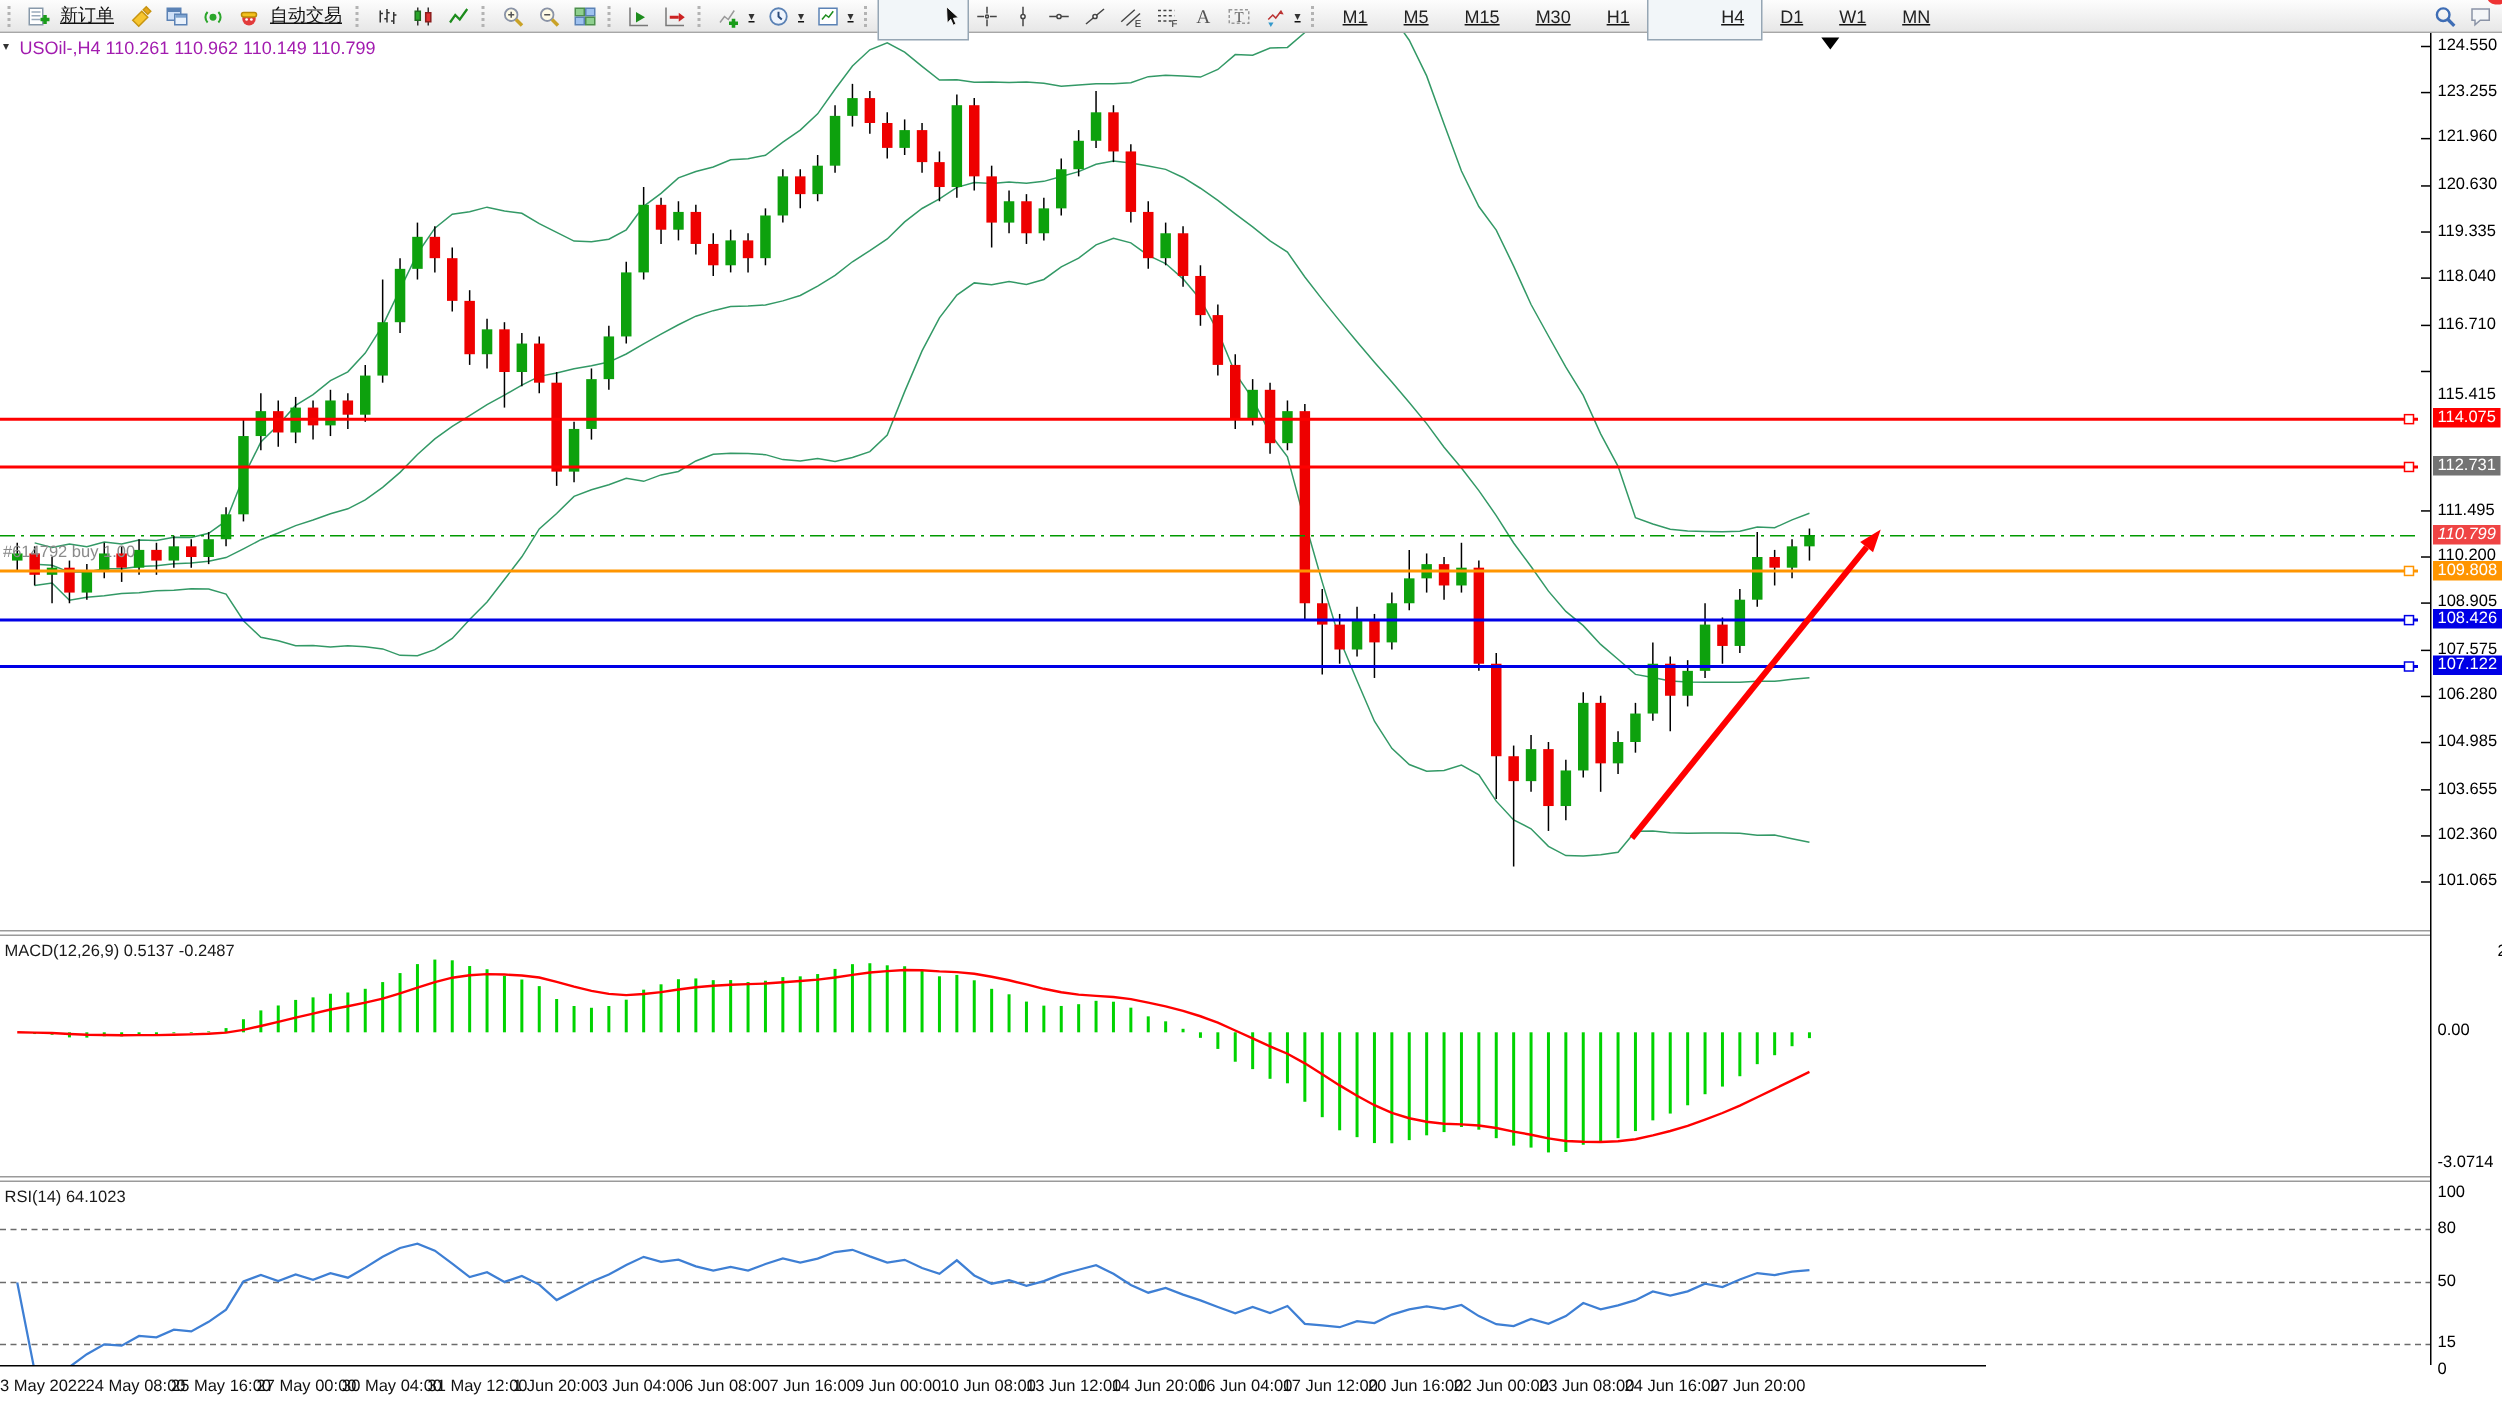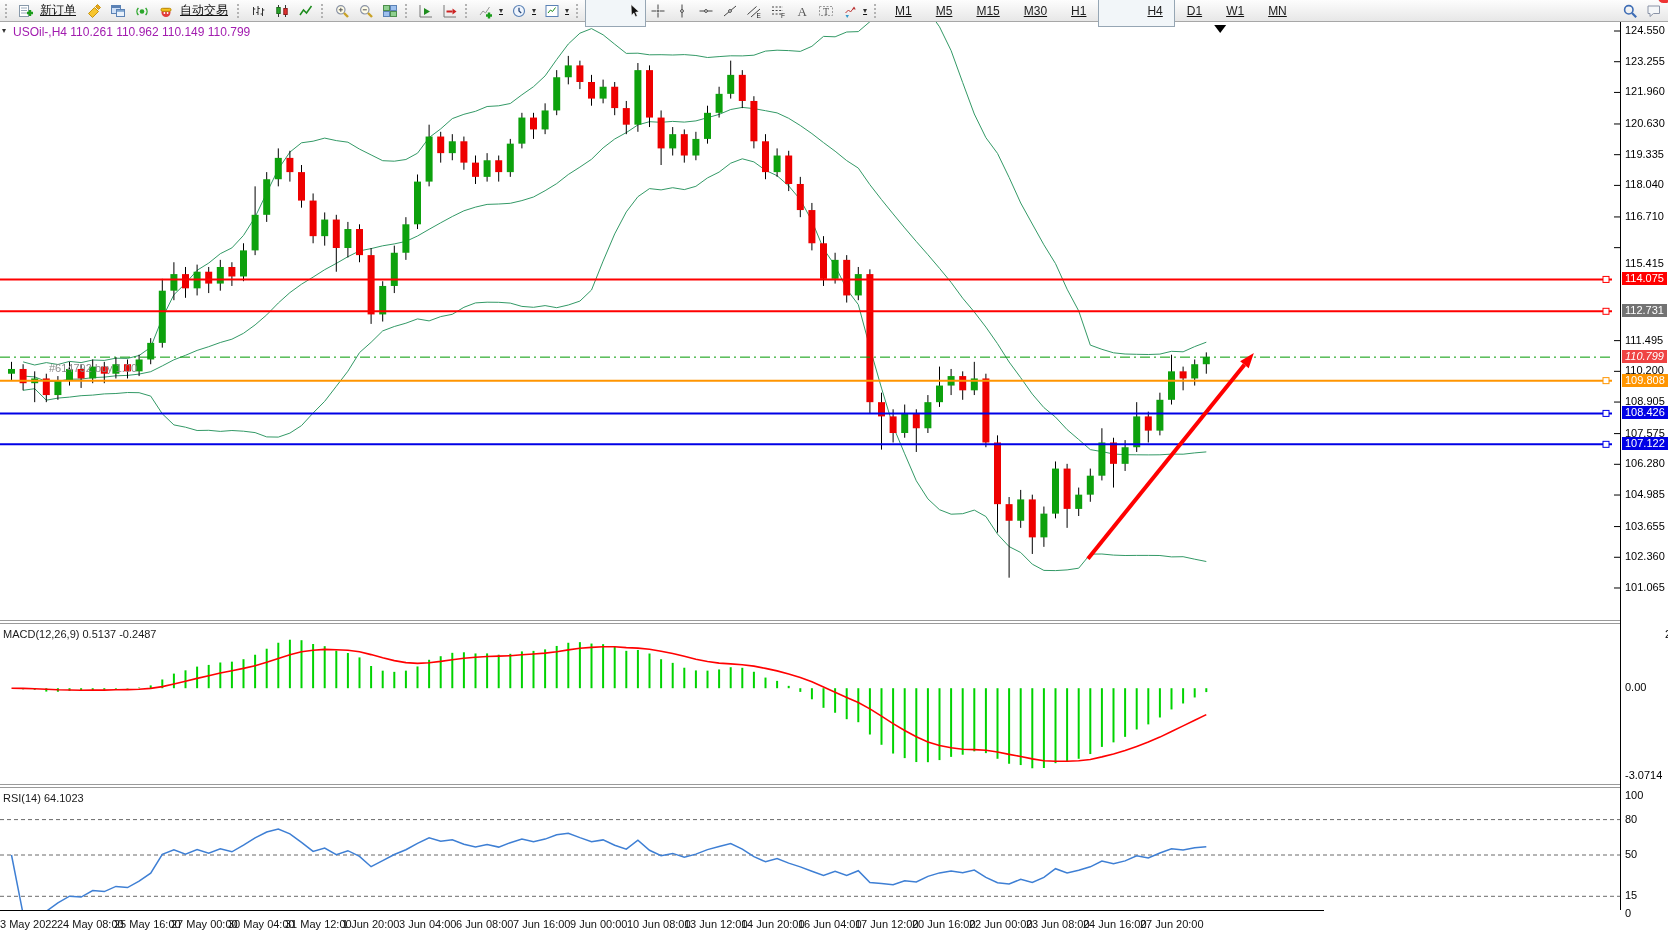--- a/index.html
+++ b/index.html
@@ -570,21 +570,21 @@
         <line x1="1614" y1="473.02310499999993" x2="1620" y2="473.02310499999993" stroke="#000"></line>
         <line x1="1614" y1="504.5667149999999" x2="1620" y2="504.5667149999999" stroke="#000"></line>
         <line x1="1614" y1="535.28023" x2="1620" y2="535.28023" stroke="#000"></line>
         <line x1="1614" y1="565.993745" x2="1620" y2="565.993745" stroke="#000"></line>
         <line x1="1087.9599999999998" y1="536.70325" x2="1244.4219152634014" y2="342.75160538884035" stroke="#ff0000" stroke-width="4"></line>
         <polygon points="1253.84,331.07685999999995 1240.1411752874933,339.29830765208754 1248.7026552393095,346.20490312559315" fill="#ff0000"></polygon>
         <polygon points="1214.2,3 1226.2,3 1220.2,11" fill="#000"></polygon>
       </svg>
     <span id="title-caret">▾</span>
     <div id="chart-title">USOil-,H4  110.261 110.962 110.149 110.799</div>
-    <div id="trade-label" style="top: 340.346px; margin-left: 47px;">#614792 buy 1.00</div>
+    <div id="trade-label" style="top: 340.346px;">#614792 buy 1.00</div>
 
     <div class="sep" id="sep1"></div>
     <svg id="macd-svg" width="1620" height="160">
         <line x1="11.5" y1="64.20545490420531" x2="11.5" y2="64.20545490420531" stroke="#00d300" stroke-width="2"></line>
         <line x1="23.1" y1="64.20545490420531" x2="23.1" y2="65.35758200386323" stroke="#00d300" stroke-width="2"></line>
         <line x1="34.7" y1="64.20545490420531" x2="34.7" y2="65.86307366582126" stroke="#00d300" stroke-width="2"></line>
         <line x1="46.3" y1="64.20545490420531" x2="46.3" y2="67.58437218235049" stroke="#00d300" stroke-width="2"></line>
         <line x1="57.9" y1="64.20545490420531" x2="57.9" y2="67.74233460671846" stroke="#00d300" stroke-width="2"></line>
         <line x1="69.5" y1="64.20545490420531" x2="69.5" y2="66.86568210313203" stroke="#00d300" stroke-width="2"></line>
         <line x1="81.1" y1="64.20545490420531" x2="81.1" y2="66.9166148496789" stroke="#00d300" stroke-width="2"></line>

